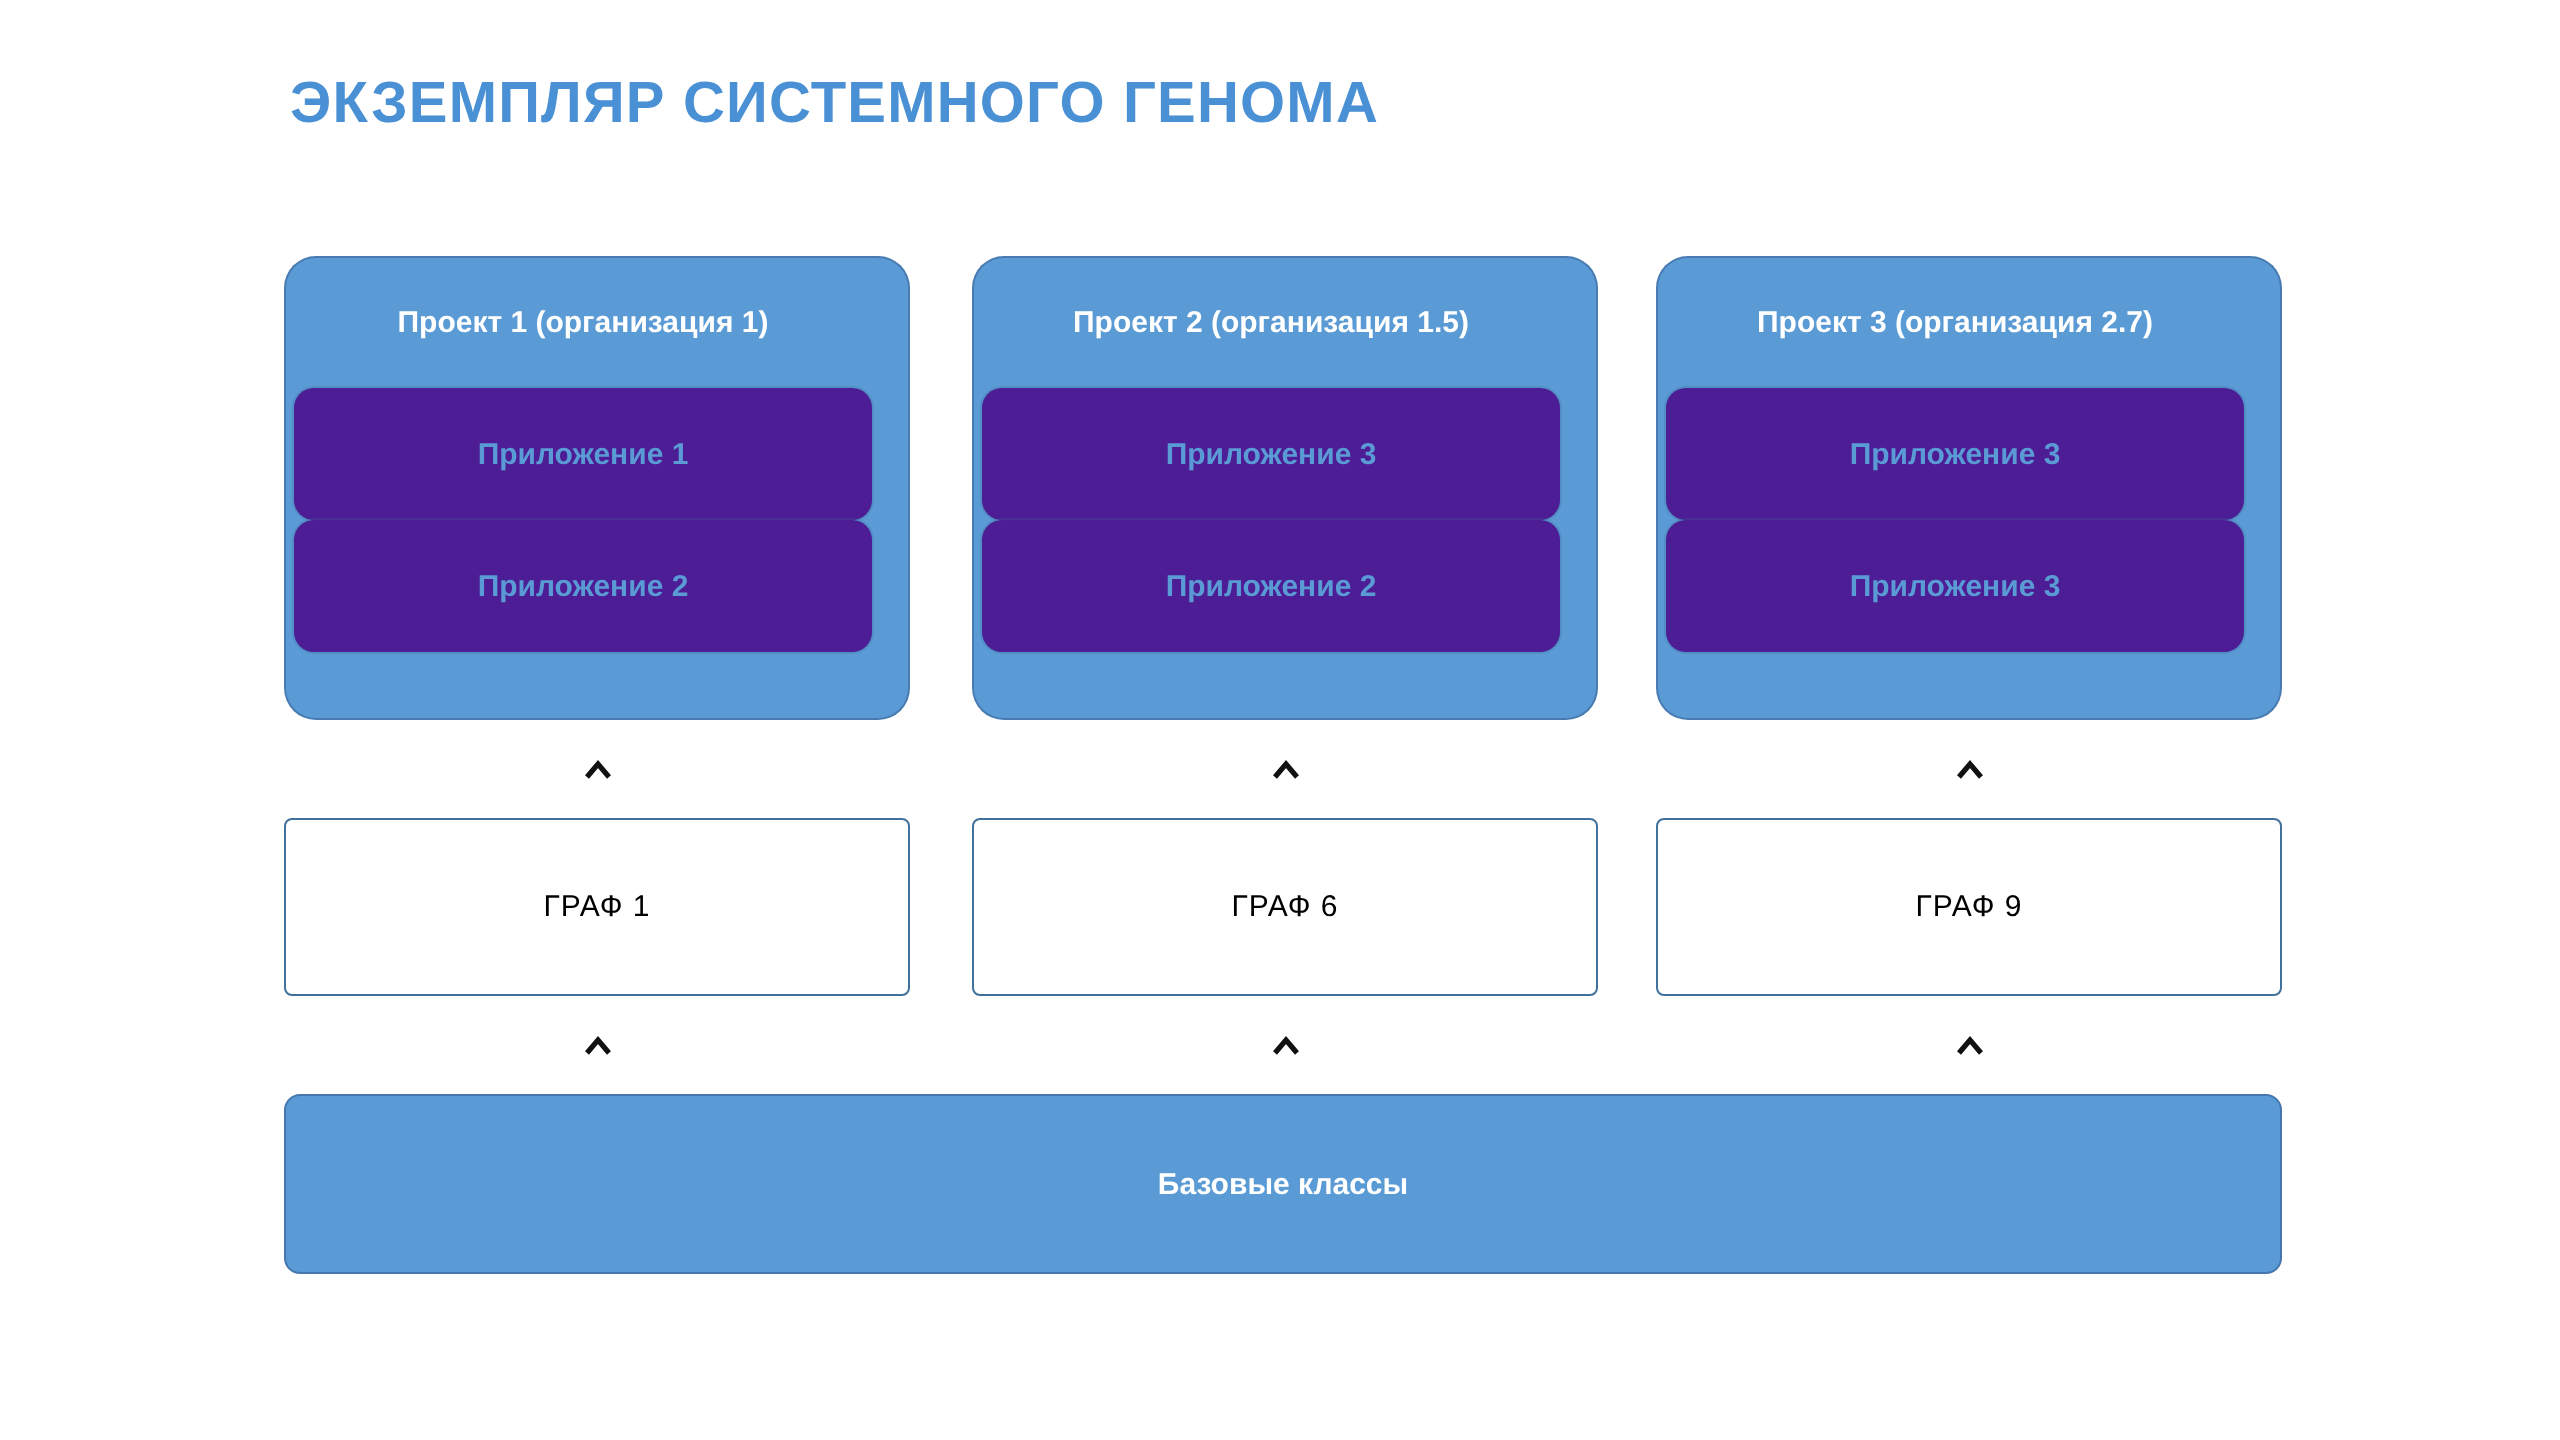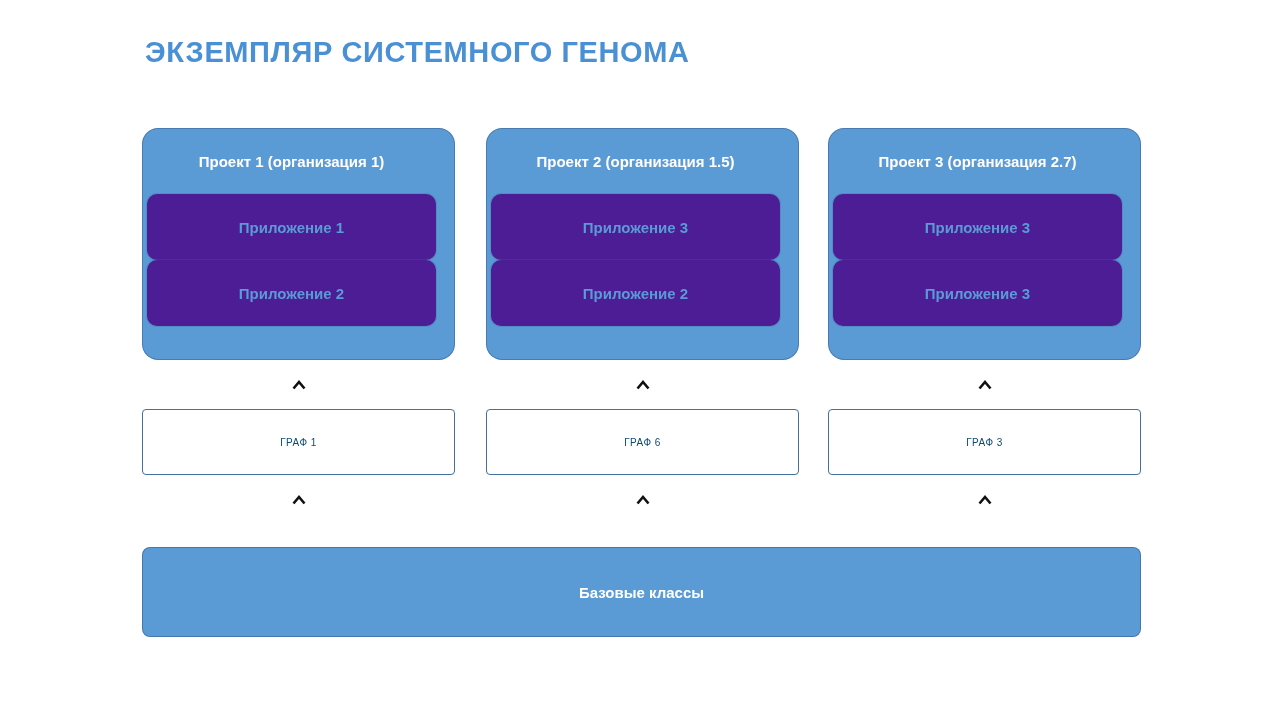--- a/index.html
+++ b/index.html
@@ -64,29 +64,29 @@
 
   .chevron-row {
     height: 49px;
     display: flex;
     align-items: center;
     justify-content: center;
   }
   .chevron-icon { display: block; }
 
   .graph-box {
-    height: 66px;
+    height: 89px;
     background: #ffffff;
     border: 1px solid #41719C;
     border-radius: 4px;
     display: flex;
     align-items: center;
     justify-content: center;
-    color: #0c4a6e;
-    font-size: 10px;
+    color: #000000;
+    font-size: 15px;
     letter-spacing: 0.5px;
     font-weight: 400;
   }
 
   .base-box {
     position: absolute;
     left: 142px; top: 547px;
     width: 999px; height: 90px;
     background: #5B9BD5;
     border: 1px solid rgba(47, 84, 135, 0.5);
@@ -148,21 +148,21 @@
     <div class="project-box">
       <div class="project-header">Проект 3 (организация 2.7)</div>
       <div class="app-box">Приложение 3</div>
       <div class="app-box">Приложение 3</div>
     </div>
     <div class="chevron-row">
       <svg class="chevron-icon" width="16" height="11" viewBox="0 0 16 11">
           <polyline points="2.5,9.5 8,3 13.5,9.5" fill="none" stroke="#111111" stroke-width="2.6"></polyline>
         </svg>
     </div>
-    <div class="graph-box">ГРАФ 3</div>
+    <div class="graph-box">ГРАФ 9</div>
     <div class="chevron-row">
       <svg class="chevron-icon" width="16" height="11" viewBox="0 0 16 11">
           <polyline points="2.5,9.5 8,3 13.5,9.5" fill="none" stroke="#111111" stroke-width="2.6"></polyline>
         </svg>
     </div>
   </div>
 
   <div class="base-box">Базовые классы</div>
 
 </div>

